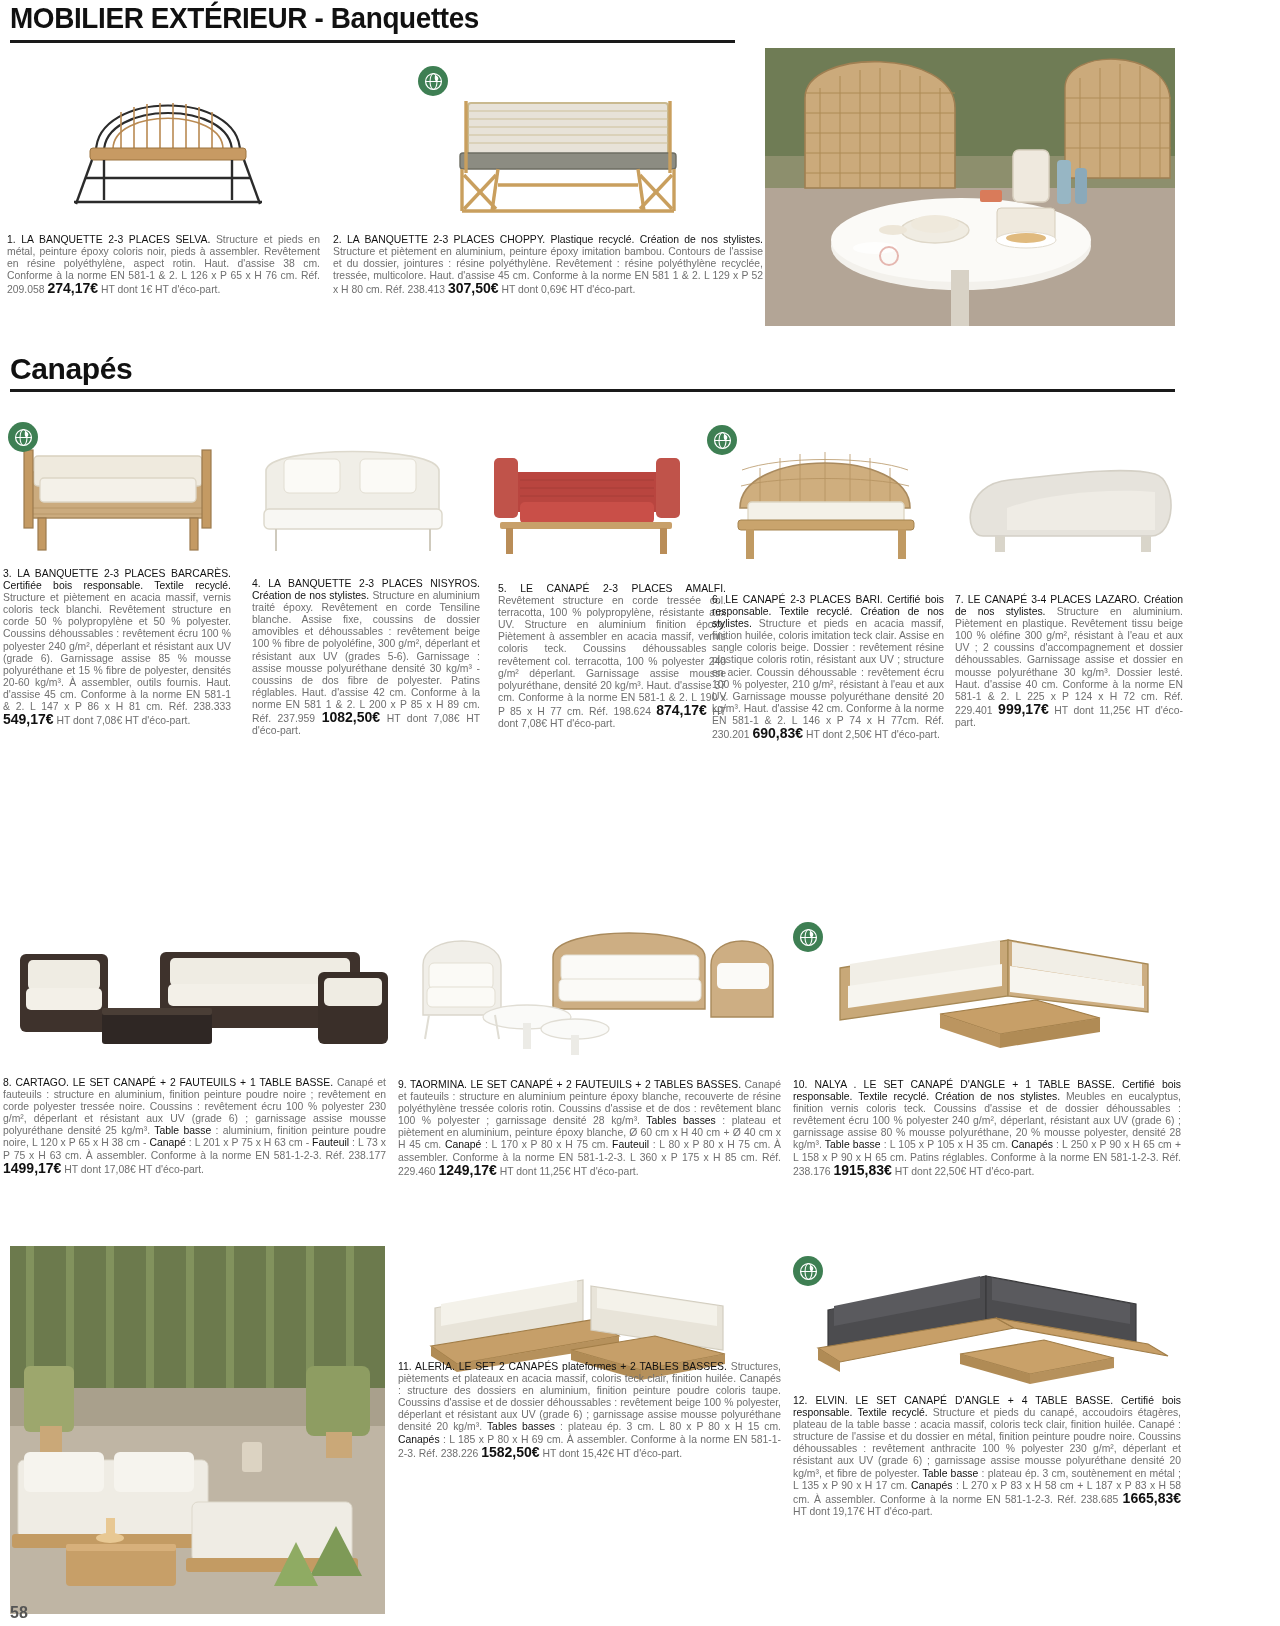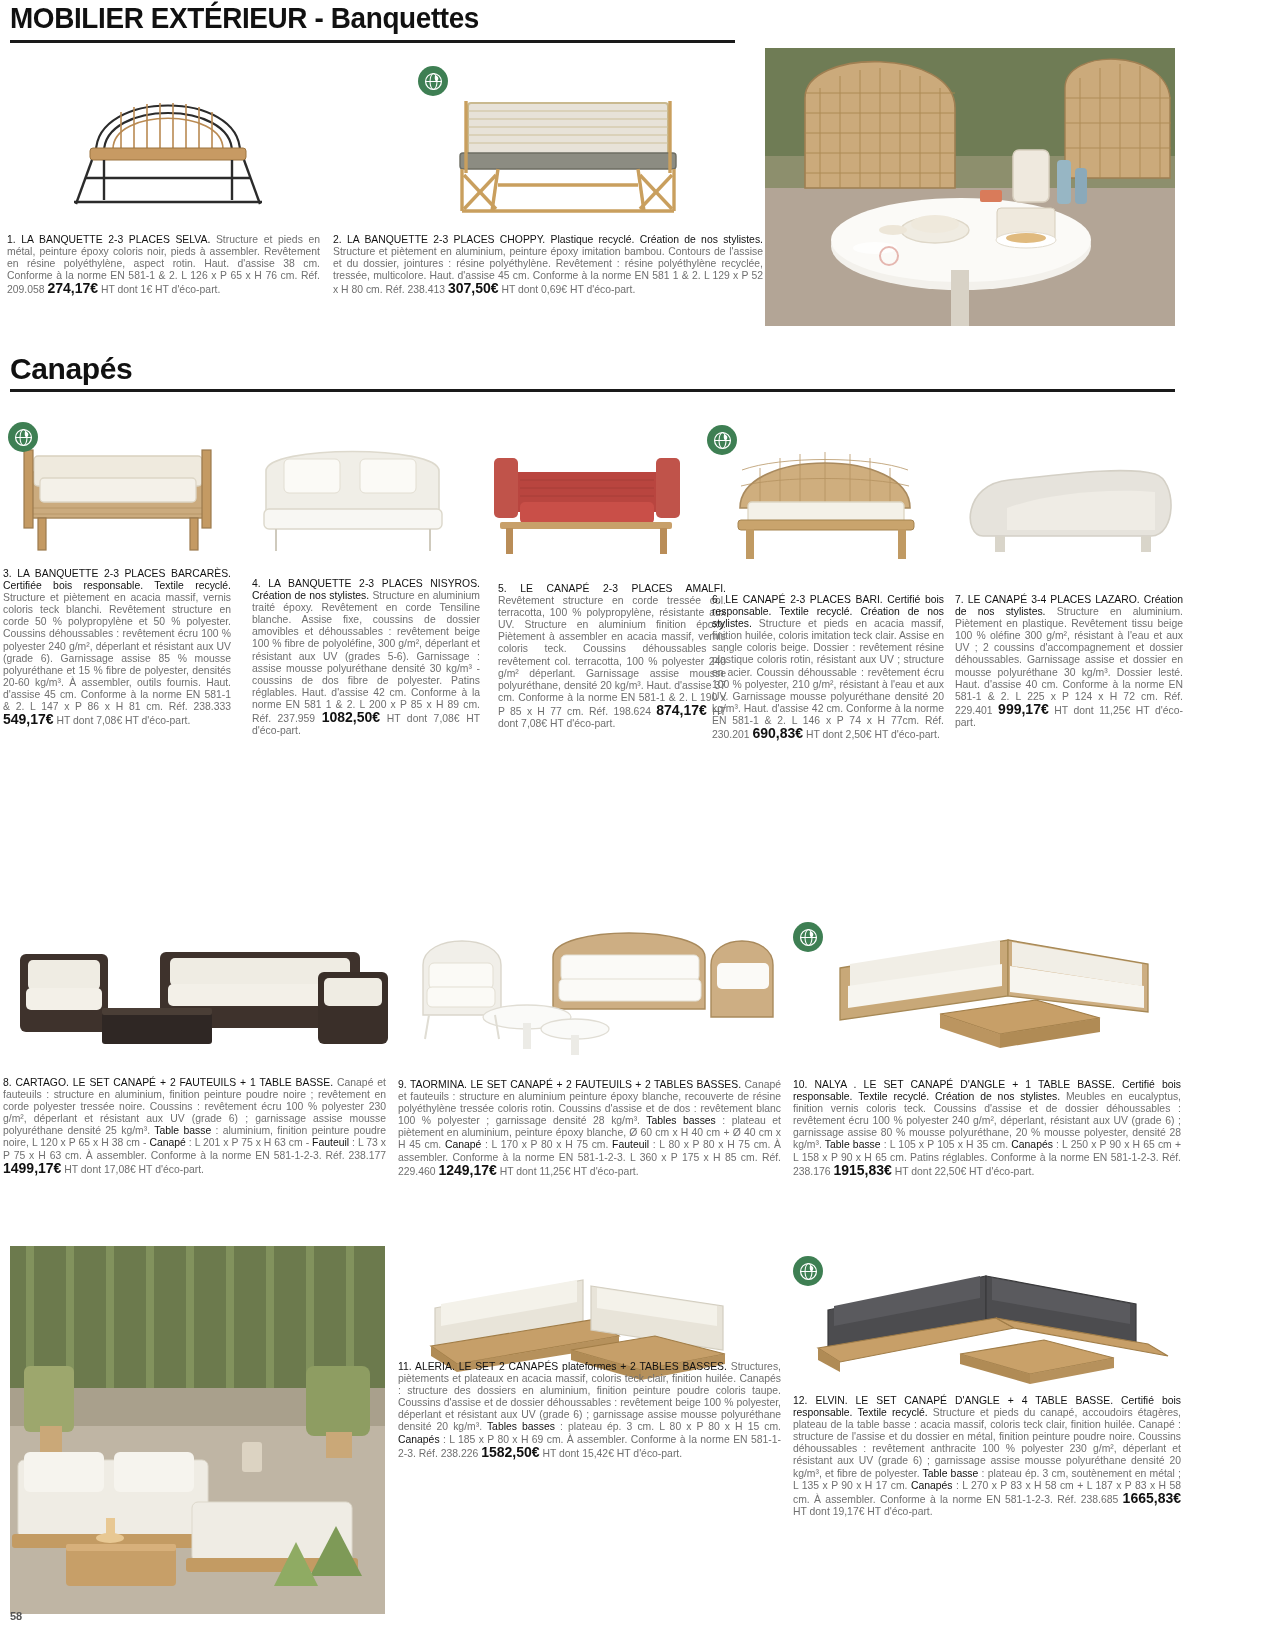--- a/index.html
+++ b/index.html
@@ -36,21 +36,21 @@
   
   .eco {
     width: 30px; height: 30px; border-radius: 50%;
     background: #3e7f53; display: flex; align-items: center; justify-content: center;
     color: #fff; font-size: 17px; line-height: 1;
   }
   .eco svg { display:block; }
 
   .pageno {
     position: absolute; left: 10px; bottom: 4px;
-    font-size: 11px; font-weight: bold; color: #555;
+    font-size: 16px; font-weight: bold; color: #555;
   }
 
   
   .imgbox { width:100%; height:100%; position:relative; }
 </style>
 </head>
 <body>
 
 <div class="page">
 

